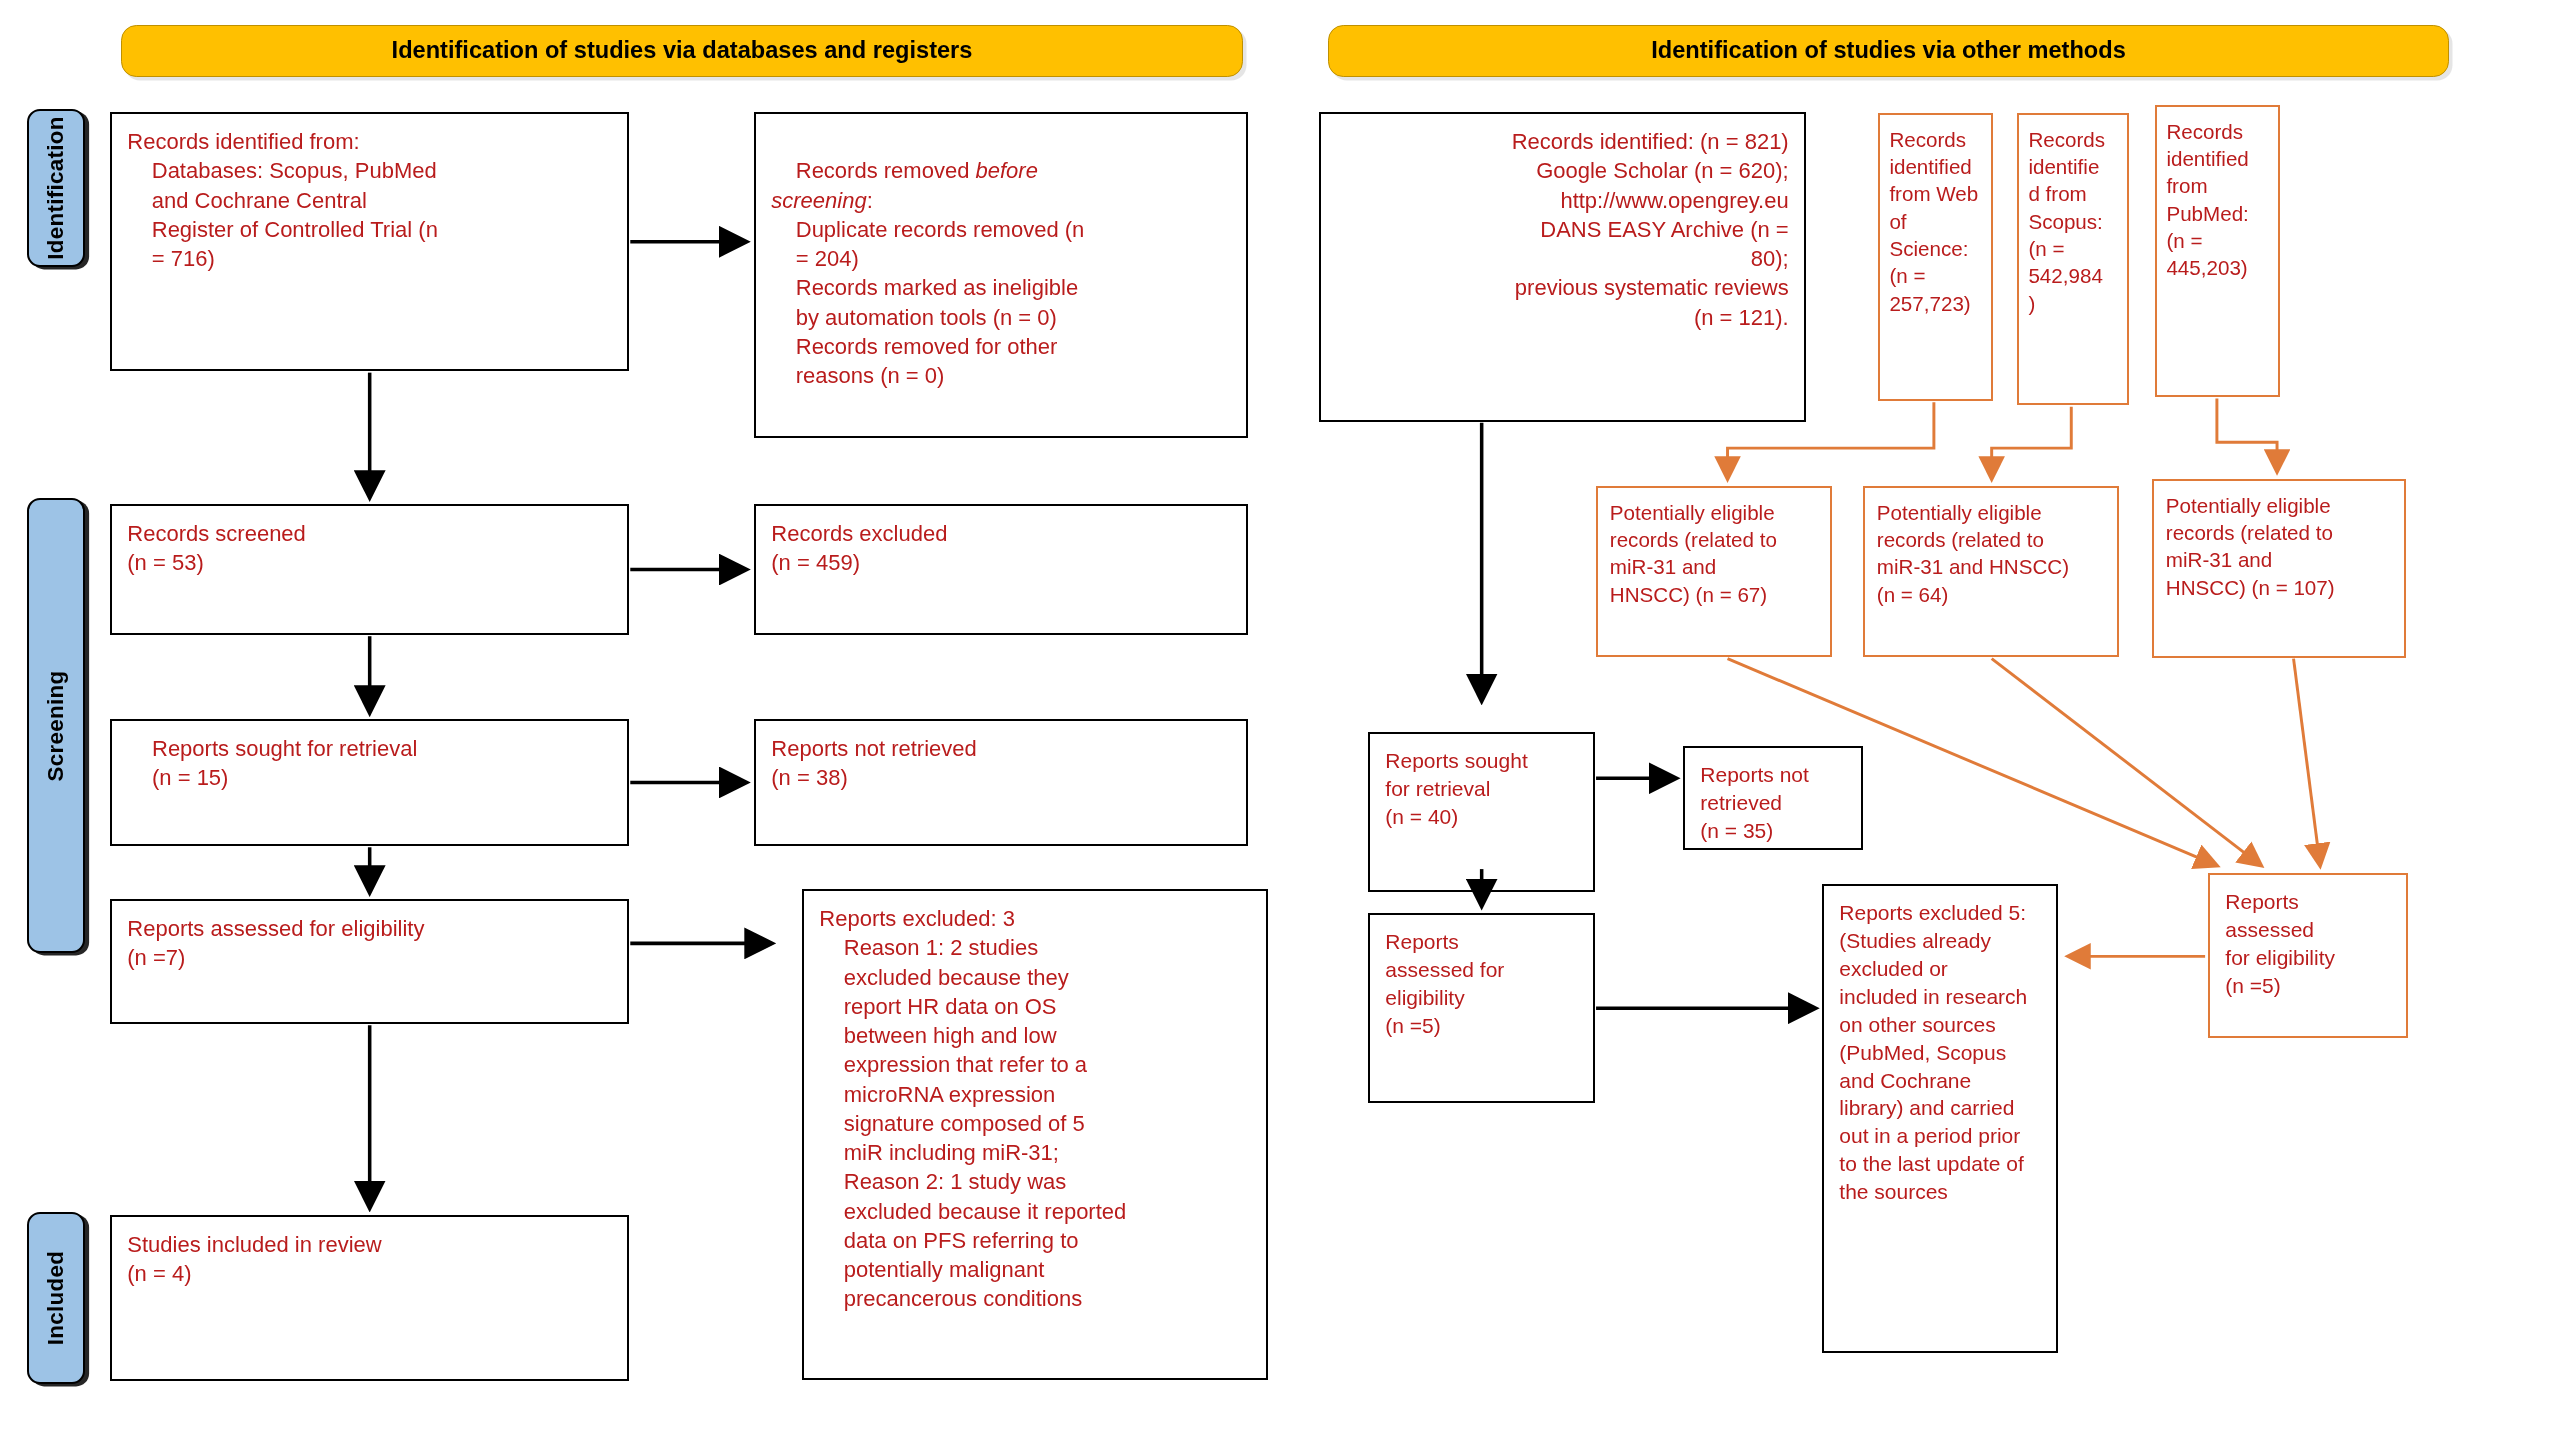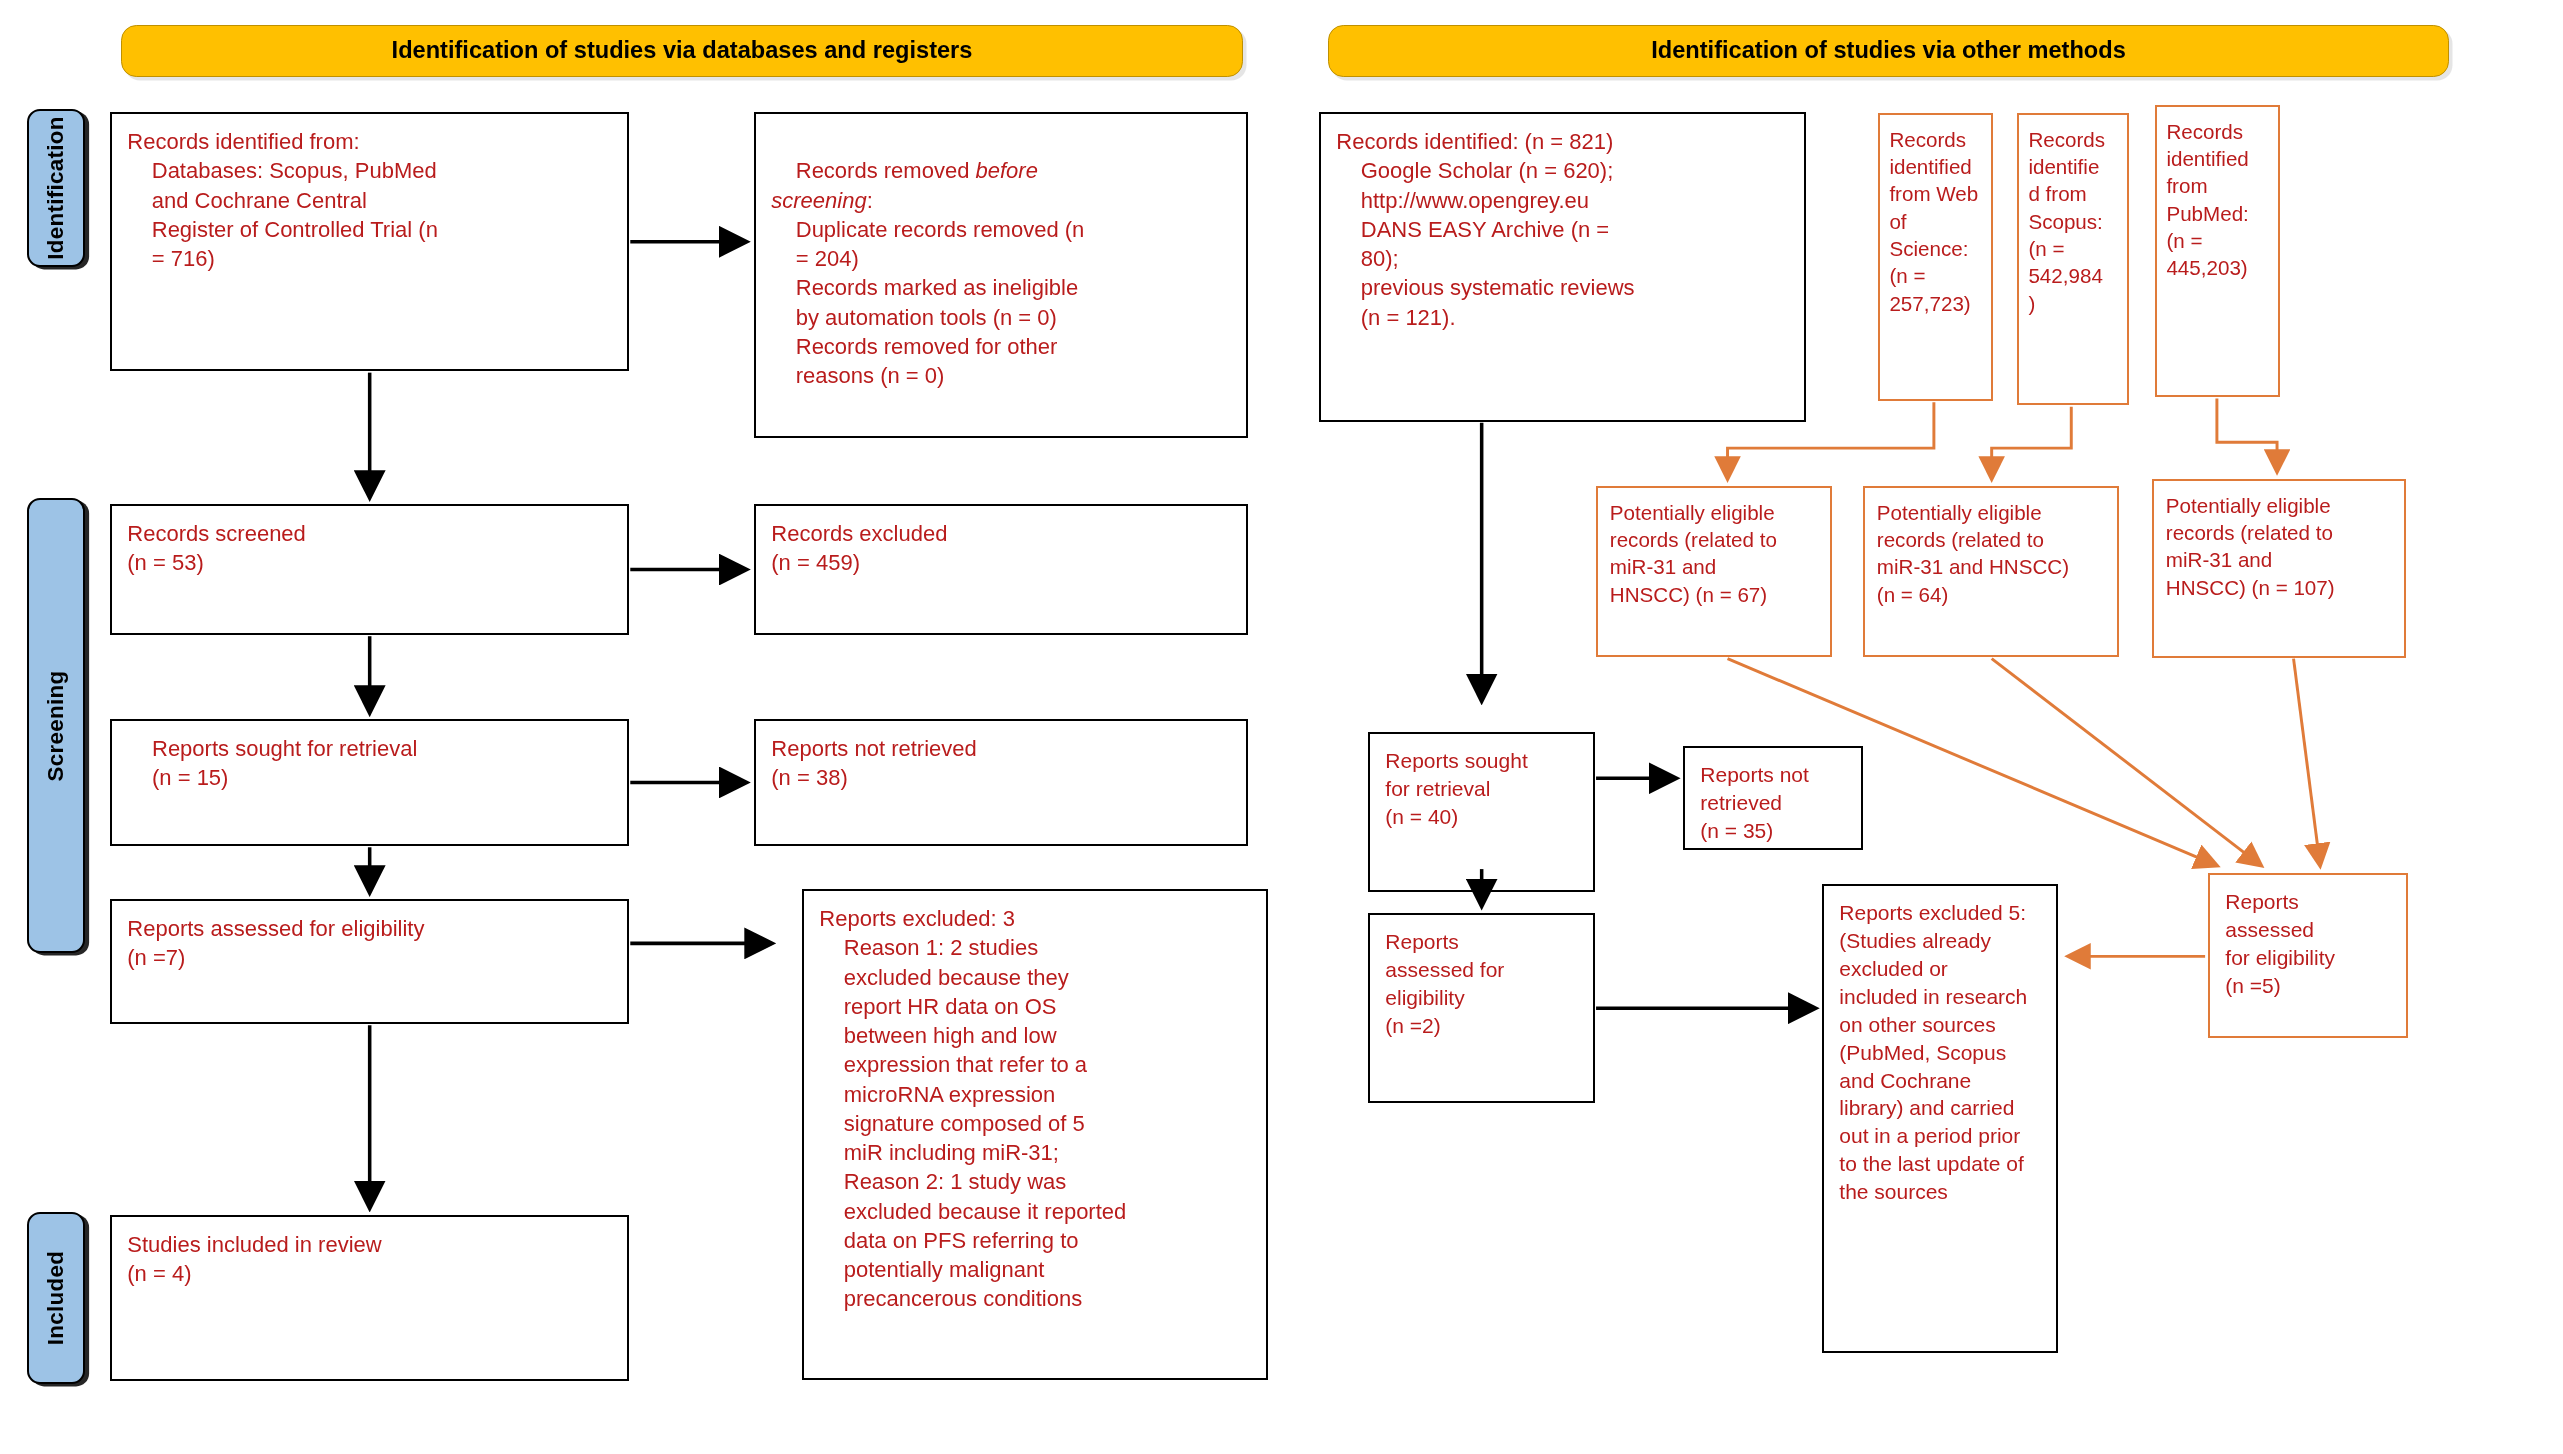--- a/index.html
+++ b/index.html
@@ -138,21 +138,21 @@
     miR including miR-31;
     Reason 2: 1 study was
     excluded because it reported
     data on PFS referring to
     potentially malignant
     precancerous conditions</div>
 
   <div class="box" style="left:110px; top:1215px; width:519px; height:166px;">Studies included in review
 (n = 4)</div>
 
-  <div class="box" style="left:1319px; top:112px; width:487px; height:310px;">Records identified: (n = 821)
+  <div class="box" style="left:1319px; top:112px; width:487px; height:310px;text-align:right;">Records identified: (n = 821)
     Google Scholar (n = 620);
     http://www.opengrey.eu
     DANS EASY Archive (n =
     80);
     previous systematic reviews
     (n = 121).</div>
 
   <div class="box orange" style="left:1878px; top:113px; width:115px; height:288px; font-size:20.6px; padding:10.6px 9.4px;">Records
 identified
 from Web
@@ -195,21 +195,21 @@
 for retrieval
 (n = 40)</div>
 
   <div class="box" style="left:1683px; top:706px; width:180px; height:104px; font-size:21px;margin-top:40px;">Reports not
 retrieved
 (n = 35)</div>
 
   <div class="box" style="left:1368px; top:913px; width:227px; height:190px; font-size:21px;">Reports
 assessed for
 eligibility
-(n =2)</div>
+(n =5)</div>
 
   <div class="box" style="left:1822px; top:884px; width:236px; height:469px; font-size:21px;">Reports excluded 5:
 (Studies already
 excluded or
 included in research
 on other sources
 (PubMed, Scopus
 and Cochrane
 library) and carried
 out in a period prior

